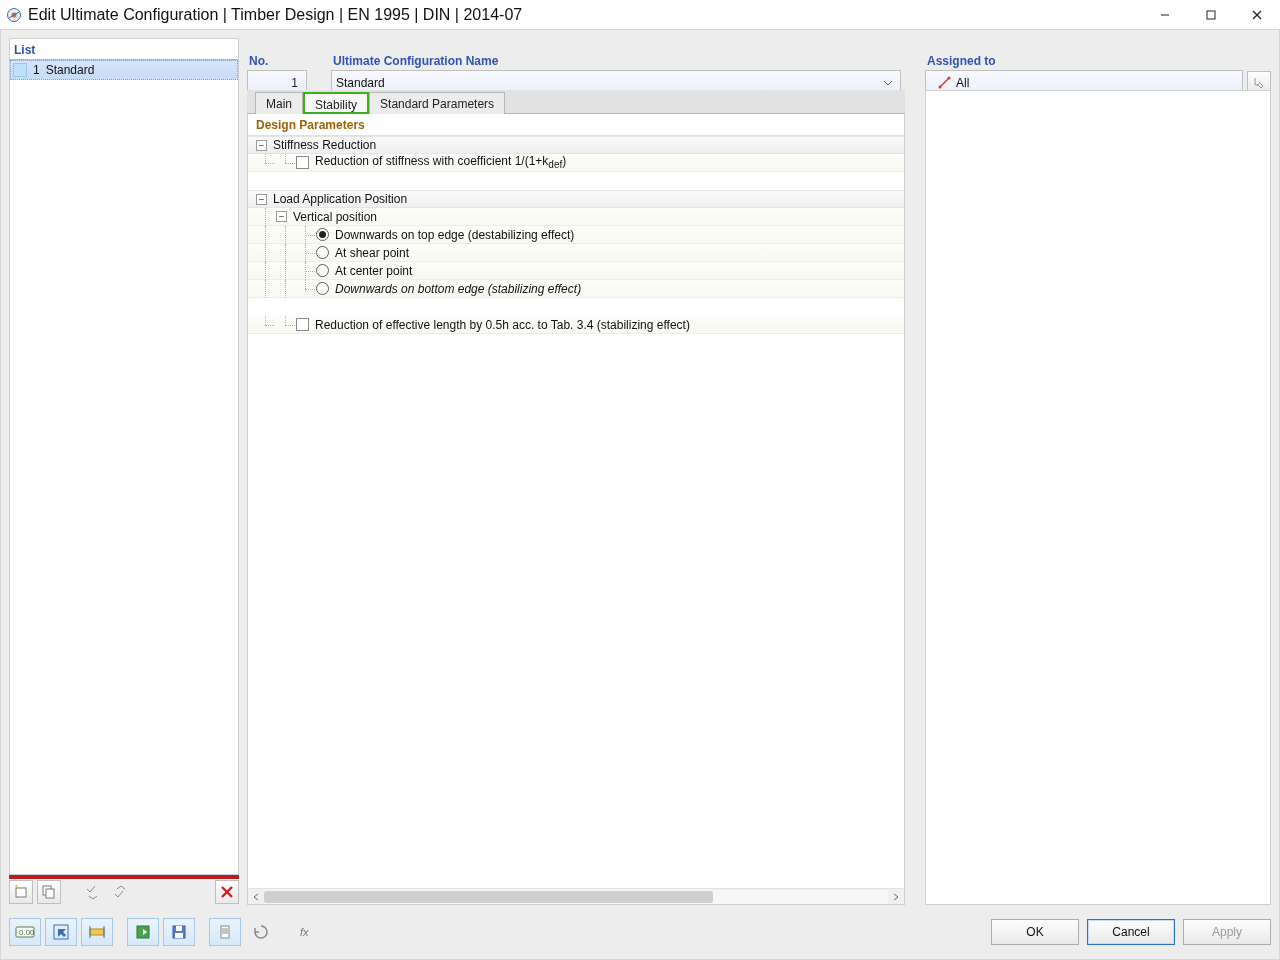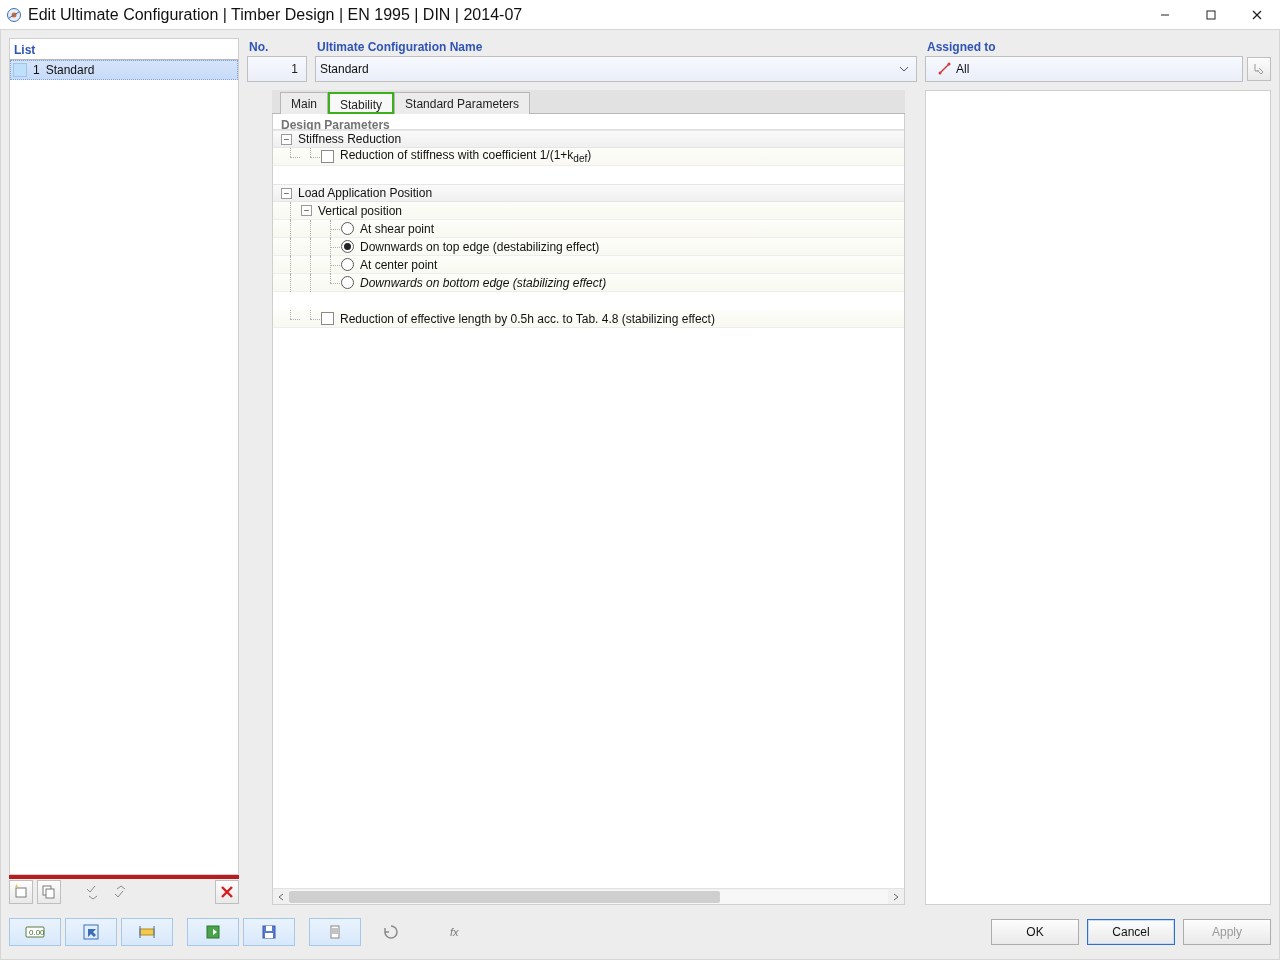--- a/index.html
+++ b/index.html
@@ -21,38 +21,38 @@
   .list-header { height:22px; line-height:22px; padding-left:4px; font-weight:600; color:#2f54b5; border:1px solid #cfcfcf; background:#fff; border-bottom-color:#b8b8b8; }
   .list-body { flex:1; border:1px solid #cfcfcf; border-top:none; background:#fff; position:relative; }
   .list-row { height:20px; display:flex; align-items:center; gap:6px; padding:0 2px; background:linear-gradient(#d6e4fa,#c7dbf7); border:1px dotted #7da2e0; margin:0; }
   .list-row .chip { width:14px; height:14px; border:1px solid #9ec4ea; background:#bfe0fb; }
   .list-toolbar { height:26px; margin-top:4px; display:flex; align-items:center; gap:4px; background:#ededed; }
   .icon-btn { width:24px; height:24px; border:1px solid #bfbfbf; background:linear-gradient(#fdfdfd,#e9e9e9); display:flex; align-items:center; justify-content:center; }
   .icon-btn.flat { border:none; background:none; }
   .flex-spacer { flex:1 }
 
   .panel-right { display:grid; grid-template-rows:44px 1fr; gap:8px; }
-  .topstrip { display:grid; grid-template-columns:60px 1fr 346px; gap:8px; }
+  .topstrip { display:grid; grid-template-columns:60px 1fr 346px; gap:24px;margin-top:14px; }
   .field-block { display:flex; flex-direction:column; }
   .field-label { height:18px; line-height:18px; padding-left:2px; font-weight:600; color:#2f54b5; }
   .field-input { height:26px; border:1px solid #bfbfbf; background:linear-gradient(#f7f9ff,#eaeef8); display:flex; align-items:center; padding:0 4px; }
   .field-input.small { justify-content:flex-end; padding-right:8px; color:#222; }
   .field-input.combo { justify-content:space-between; }
   .field-input .drop { width:16px; height:16px; display:flex; align-items:center; justify-content:center; color:#555; }
   .assigned-wrap { display:flex; gap:4px; align-items:flex-end; }
   .assigned-field { flex:1;padding-left:12px; }
   .assigned-btn { width:24px; height:24px; border:1px solid #bfbfbf; background:linear-gradient(#fdfdfd,#e9e9e9); display:flex; align-items:center; justify-content:center; color:#999; margin-bottom:1px; }
 
-  .mainarea { display:grid; grid-template-columns:1fr 346px; gap:20px; min-height:0;margin-left:25px; }
+  .mainarea { display:grid; grid-template-columns:1fr 346px; gap:20px; min-height:0; }
   .leftmain { display:flex; flex-direction:column; min-height:0; }
   .tabstrip { height:24px; display:flex; align-items:flex-end; border-bottom:1px solid #b6b6b6; padding-left:8px; gap:0; background:#e2e2e2; }
   .tab { height:22px; line-height:22px; padding:0 10px; border:1px solid #b6b6b6; border-bottom:none; background:#ececec; color:#222; position:relative; bottom:-1px; }
   .tab.active { border:2px solid #3bb01a; background:#f8f8f8; font-weight:400; }
   .paramframe { flex:1; border:1px solid #cfcfcf; border-top:none; background:#fff; display:flex; flex-direction:column; min-height:0; }
-  .section-title { height:16px; line-height:22px; padding-left:8px; font-weight:600; color:#737373; background:#fff; border-bottom:1px solid #e0e0e0; }
+  .section-title { height:22px; line-height:22px; padding-left:8px; font-weight:600; color:#a16207; background:#fff; border-bottom:1px solid #e0e0e0; }
   .tree { flex:1; overflow:hidden; position:relative; }
   .tree-inner { position:relative; }
   .row { height:18px; display:flex; align-items:center; font-size:12px; }
   .row.section { background:linear-gradient(#fafafa,#efefef); border-top:1px solid #e5e5e5; border-bottom:1px solid #e5e5e5; }
   .row.child { background:linear-gradient(#fdfdf9,#f9f9f2); border-bottom:1px solid #ededed; }
   .twist { width:11px; height:11px; border:1px solid #9a9a9a; background:#fff; display:flex; align-items:center; justify-content:center; margin-right:6px; font-size:9px; line-height:9px; color:#444; font-family:monospace; cursor:default; }
   .guide { width:20px; height:18px; position:relative; flex:0 0 20px; }
   .guide::before { content:""; position:absolute; left:9px; top:0; bottom:0; border-left:1px dotted #b0b0b0; }
   .guide.branch::after { content:""; position:absolute; left:9px; top:9px; width:10px; border-top:1px dotted #b0b0b0; }
   .guide.end::before { bottom:9px; }
@@ -62,21 +62,21 @@
   .tree-filler { position:absolute; left:0; right:0; top:208px; bottom:16px; background:#fff; }
 
   .hscroll { height:16px; background:#f0f0f0; border-top:1px solid #e2e2e2; display:flex; align-items:center; }
   .hscroll .arrow { width:16px; height:16px; display:flex; align-items:center; justify-content:center; color:#666; }
   .hscroll .track { flex:1; height:14px; background:#f7f7f7; position:relative; }
   .hscroll .thumb { position:absolute; left:0; top:1px; height:12px; width:72%; background:#cfcfcf; border-radius:2px; }
 
   .rightmain { border:1px solid #cfcfcf; background:#fff; }
 
   .bottombar { position:absolute; left:8px; right:8px; bottom:8px; height:38px; display:flex; align-items:center; gap:4px; }
-  .tool-btn { width:52px; height:28px; border:1px solid transparent; background:transparent; display:flex; align-items:center; justify-content:center; }
+  .tool-btn { width:32px; height:28px; border:1px solid transparent; background:transparent; display:flex; align-items:center; justify-content:center; }
   .tool-btn.frame { border:1px solid #a6c8ea; background:linear-gradient(#eaf3fd,#d7e8fb); }
   .action-btns { margin-left:auto; display:flex; gap:8px;text-align:center; }
   .btn { width:88px; height:26px; border:1px solid #adadad; background:linear-gradient(#fdfdfd,#e9e9e9); display:flex; align-items:center; justify-content:center; }
   .btn.primary { border:1px solid #2f6fd0; box-shadow:0 0 0 1px #c6dcf6 inset; }
   .btn.disabled { color:#9a9a9a; }
 
   .assigned-icon { width:14px; height:14px; margin-right:4px; display:inline-flex; align-items:center; justify-content:center; }
 
   sub.k { font-size:10px; vertical-align:sub; }
 </style>
@@ -233,50 +233,50 @@
                 </div>
                 <div class="row child" style="padding-left:8px;">
                   <span class="guide"></span>
                   <span class="twist">−</span>
                   <span>Vertical position</span>
                 </div>
                 <div class="row child" style="padding-left:8px;">
                   <span class="guide"></span>
                     <span class="guide"></span>
                     <span class="guide branch"></span>
+                  <span class="radio on"></span>
+                  <span>Downwards on top edge (destabilizing effect)</span>
+                </div>
+                <div class="row child" style="padding-left:8px;">
+                  <span class="guide"></span>
+                    <span class="guide"></span>
+                    <span class="guide branch"></span>
                   <span class="radio"></span>
                   <span>At shear point</span>
-                </div>
-                <div class="row child" style="padding-left:8px;">
-                  <span class="guide"></span>
-                    <span class="guide"></span>
-                    <span class="guide branch"></span>
-                  <span class="radio on"></span>
-                  <span>Downwards on top edge (destabilizing effect)</span>
                 </div>
                 <div class="row child" style="padding-left:8px;">
                   <span class="guide"></span>
                     <span class="guide"></span>
                     <span class="guide branch"></span>
                   <span class="radio"></span>
                   <span>At center point</span>
                 </div>
                 <div class="row child" style="padding-left:8px;font-style:italic;">
                   <span class="guide"></span>
                     <span class="guide"></span>
                     <span class="guide branch end"></span>
                   <span class="radio"></span>
                   <span>Downwards on bottom edge (stabilizing effect)</span>
                 </div>
                 <div style="height:18px;background:#fff;"></div>
                 <div class="row child" style="padding-left:8px;">
                   <span class="guide branch end"></span>
                   <span class="guide branch end"></span>
                   <span class="chk"></span>
-                  <span>Reduction of effective length by 0.5h acc. to Tab. 4.8 (stabilizing effect)</span>
+                  <span>Reduction of effective length by 0.5h acc. to Tab. 3.4 (stabilizing effect)</span>
                 </div>
 
               </div>
               <div class="tree-filler"></div>
             </div>
             <div class="hscroll">
               <div class="arrow">
                   <svg width="8" height="8">
                     <path d="M6 1 L2 4 L6 7" fill="none" stroke="#666"></path>
                   </svg>

